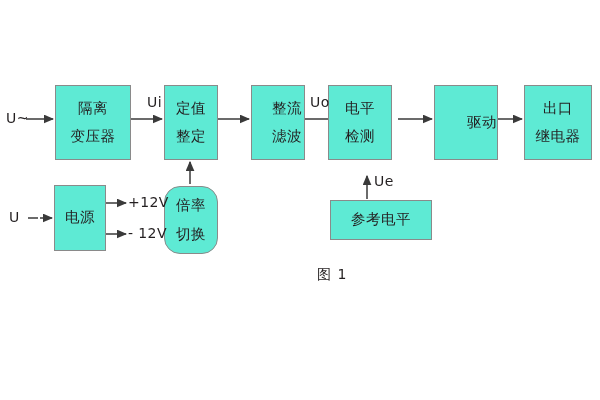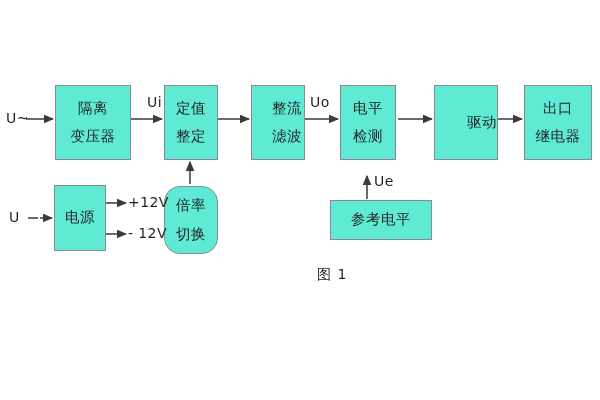--- a/index.html
+++ b/index.html
@@ -119,21 +119,21 @@
   <div class="block" style="left:164px; top:85px; width:54px; height:75px;">
     <span class="ln">定值</span>
     <span class="ln">整定</span>
   </div>
 
   <div class="block" style="left:251px; top:85px; width:54px; height:75px;padding-left:18px;">
     <span class="ln">整流</span>
     <span class="ln">滤波</span>
   </div>
 
-  <div class="block" style="left:340px; top:85px; width:56px; height:75px;">
+  <div class="block" style="left:328px; top:85px; width:64px; height:75px;">
     <span class="ln">电平</span>
     <span class="ln">检测</span>
   </div>
 
   <div class="block" style="left:434px; top:85px; width:64px; height:75px;align-items:flex-end;">
     <span class="ln">驱动</span>
   </div>
 
   <div class="block" style="left:524px; top:85px; width:68px; height:75px;">
     <span class="ln">出口</span>

